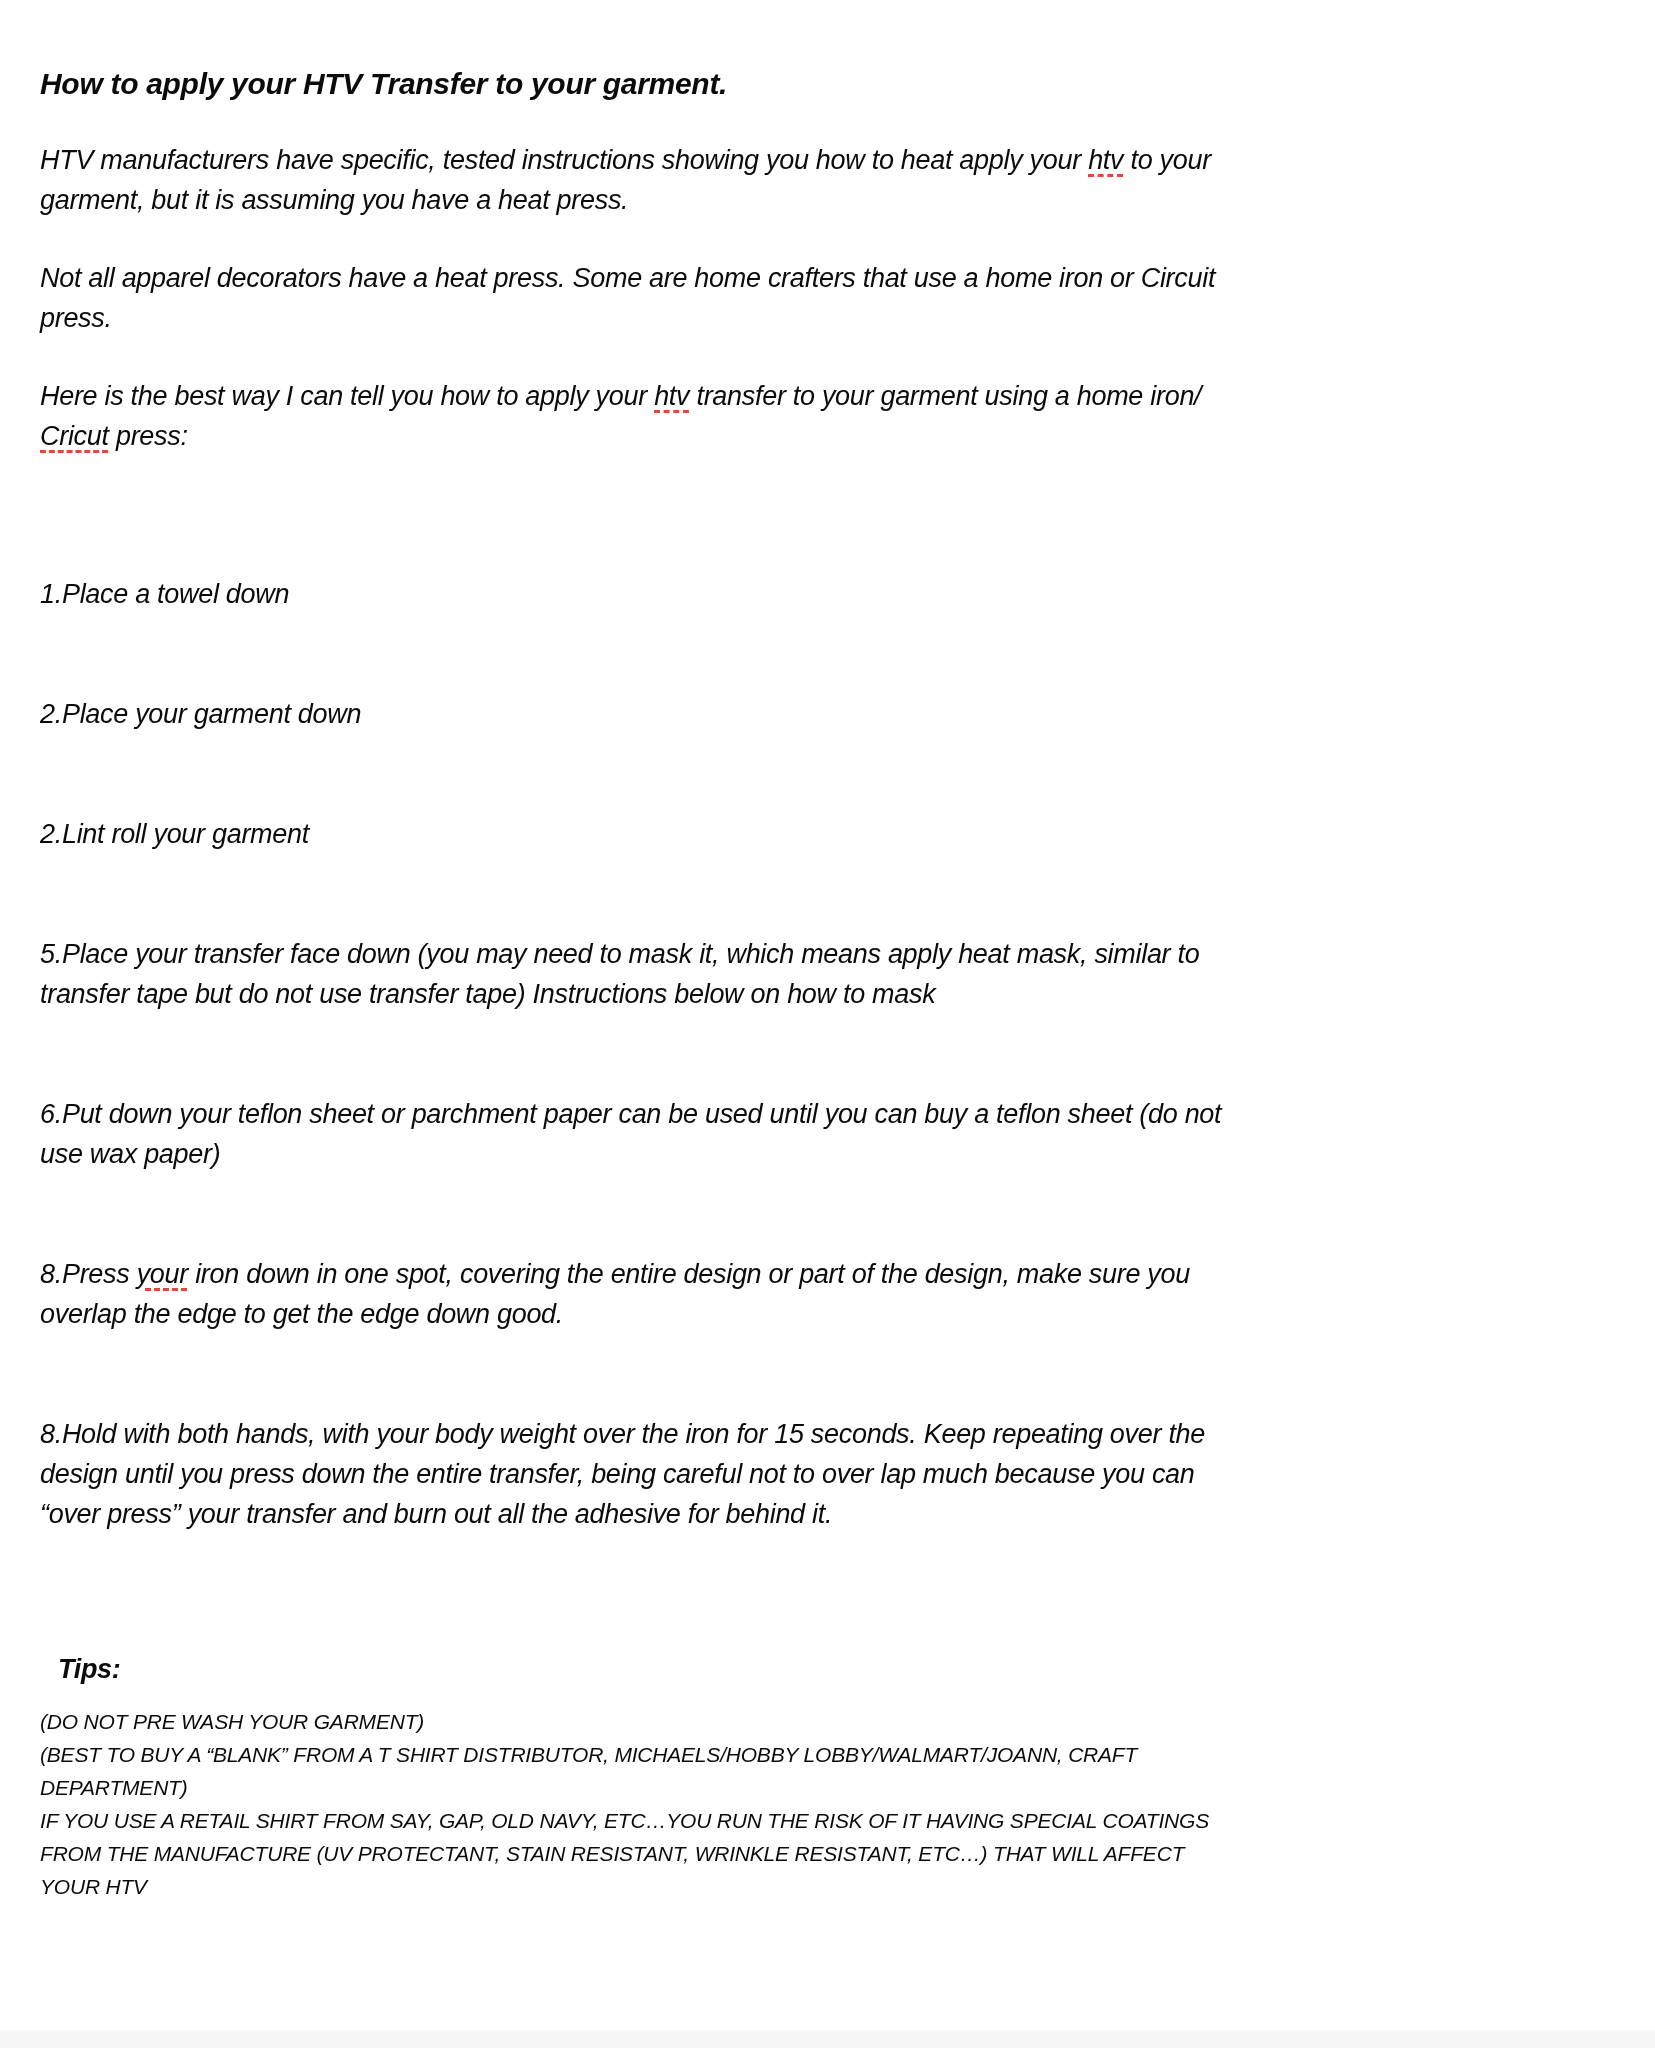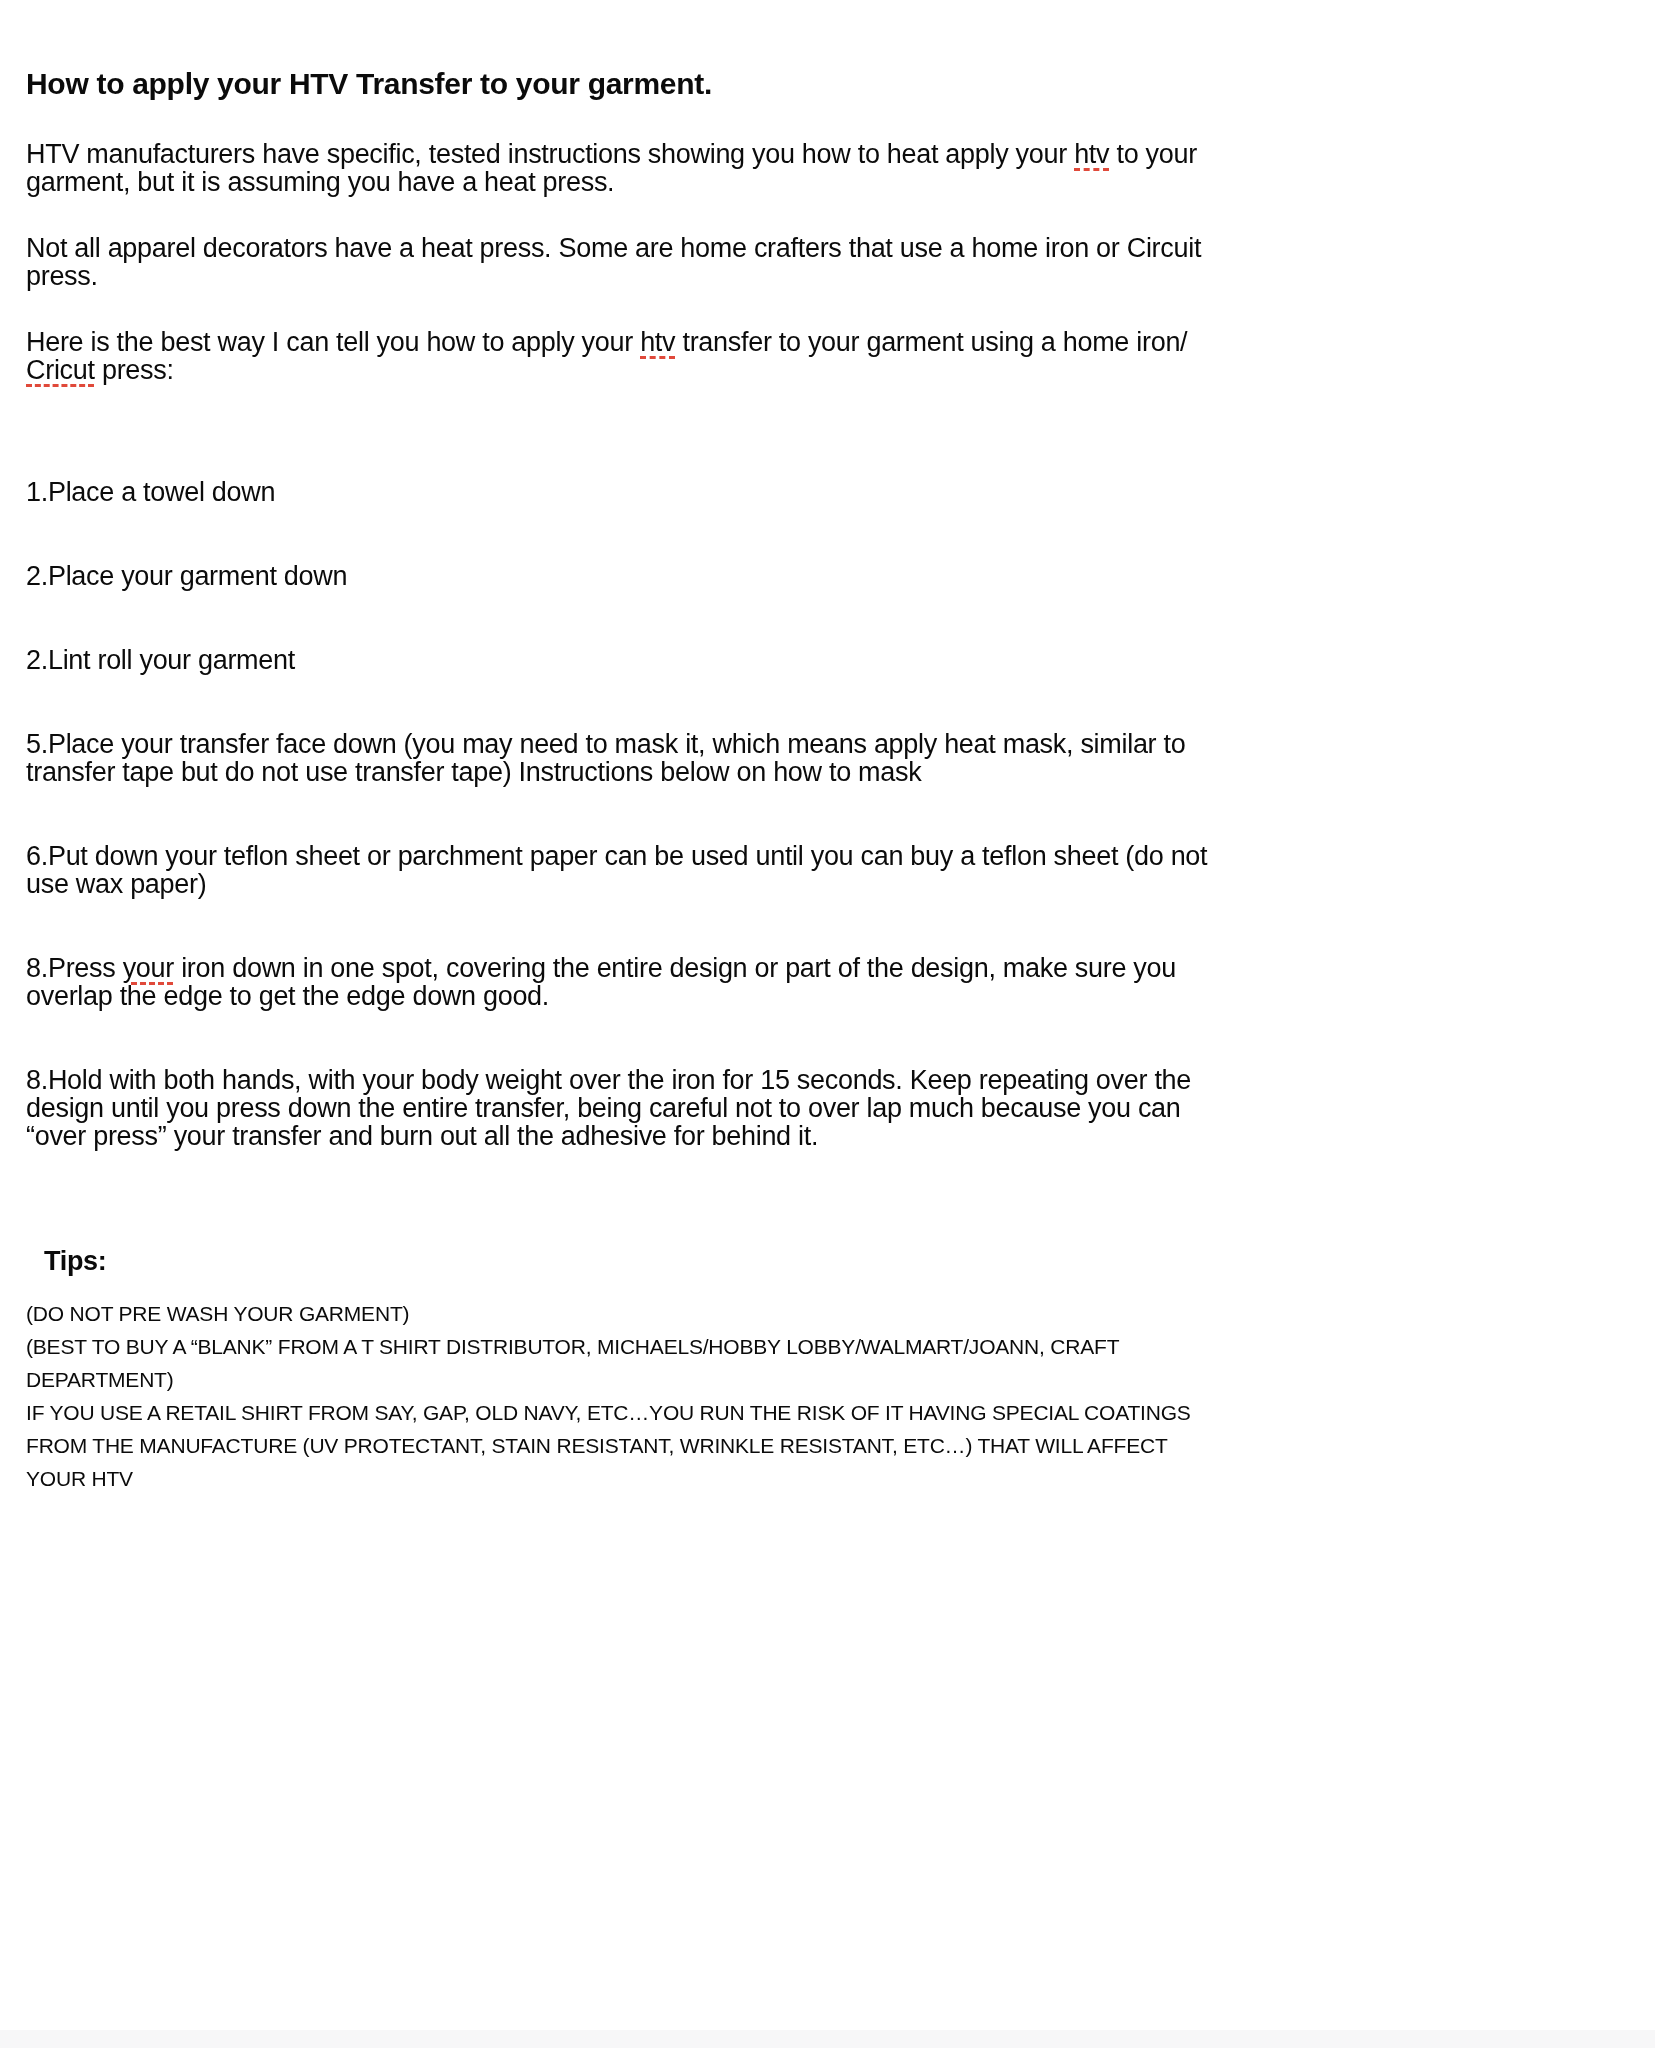--- a/index.html
+++ b/index.html
@@ -11,25 +11,26 @@
     overflow: hidden;
   }
   .page {
     position: relative;
     width: 1655px;
     height: 2048px;
     background: #ffffff;
     font-family: "Liberation Sans", "DejaVu Sans", sans-serif;
     color: #0b0b0b;
     box-sizing: border-box;
-    padding: 66px 62px 0 26px;
+    padding: 66px 62px 0 40px;
+    font-style: italic;
   }
   .para, .steps, .list {
     font-size: 27px;
-    line-height: 28px;
+    line-height: 40px;
     letter-spacing: -0.3px;
     margin: 0 0 38px 0;
     white-space: pre-wrap;
   }
   .title {
     font-size: 30px;
     line-height: 36px;
     font-weight: bold;
     letter-spacing: -0.3px;
     margin: 0 0 38px 0;

